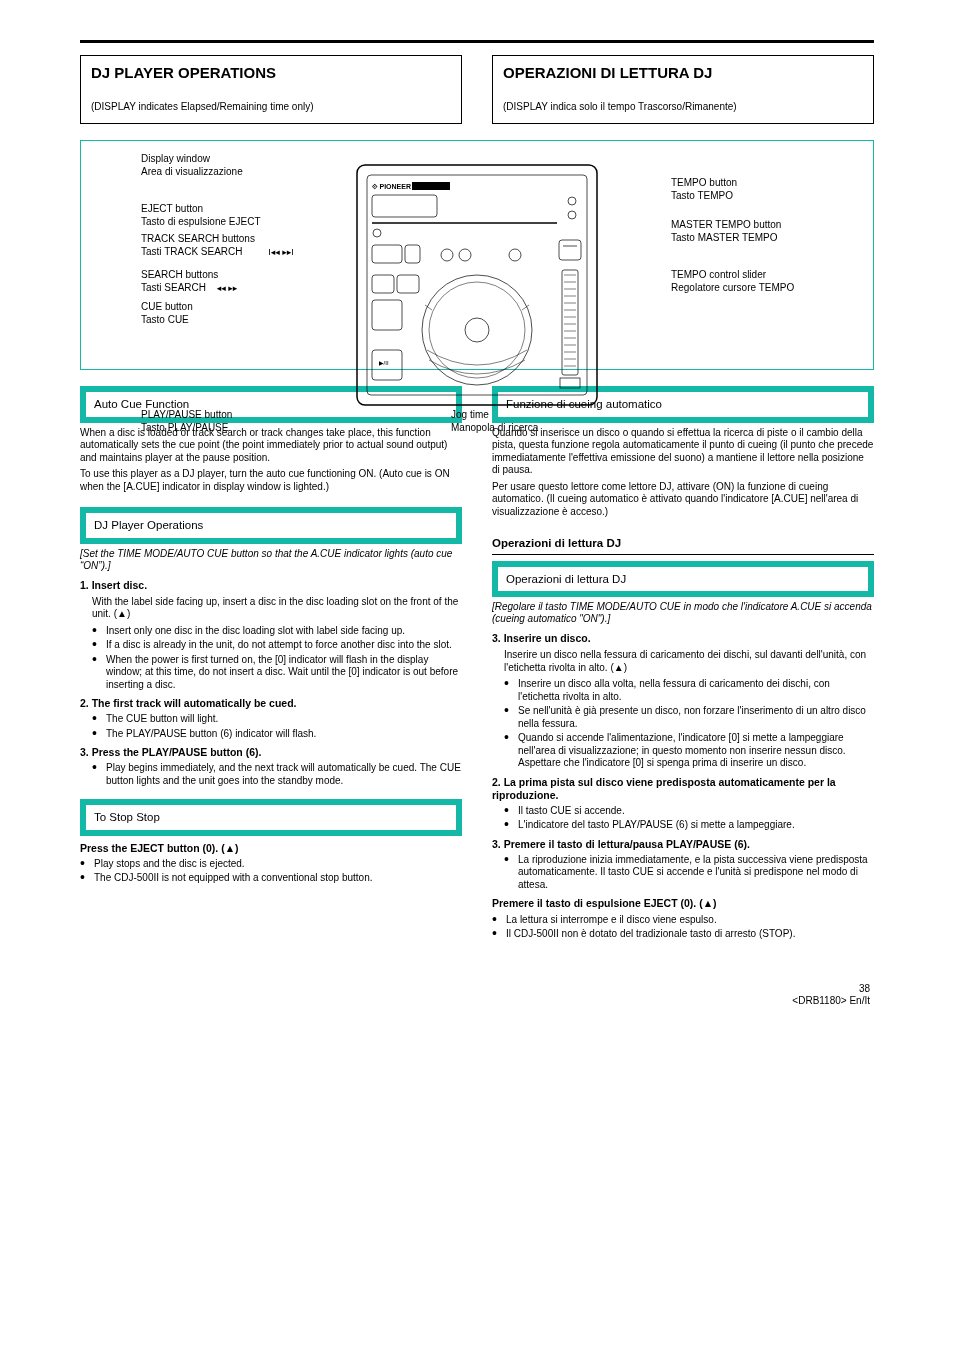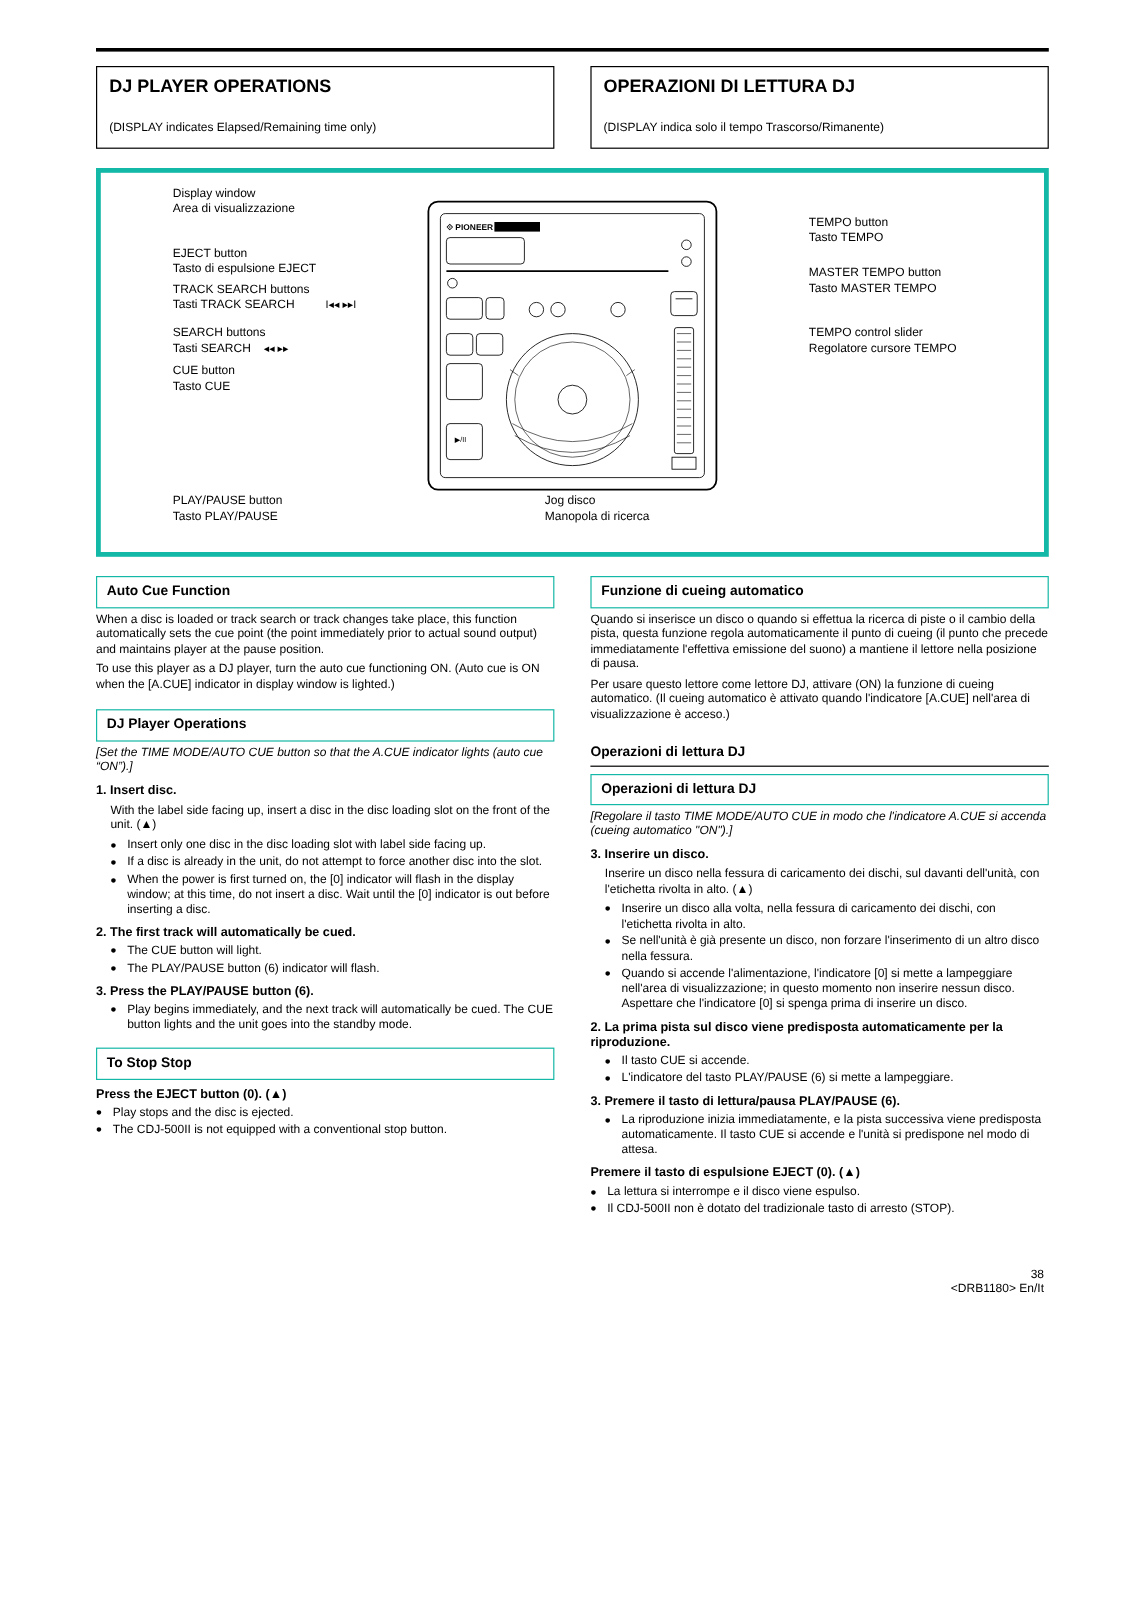--- a/index.html
+++ b/index.html
@@ -32,47 +32,47 @@
   }
   .section-title {
     font-weight: bold;
     font-size: 15px;
   }
   .section-sub {
     font-size: 10px;
     margin-top: 18px;
   }
   .diagram-box {
-    border: 4px solid #14b8a6;
+    border: 1px solid #14b8a6;
     padding: 14px 10px 6px;
     margin-bottom: 16px;
     position: relative;
-    height: 324px;
+    height: 230px;
   }
   .diagram-svg {
     display: block;
     margin: 0 auto;
   }
   .diagram-label {
     position: absolute;
     font-size: 10px;
     white-space: nowrap;
   }
   .columns {
     display: flex;
     gap: 30px;
   }
   .col {
     flex: 1;
     min-width: 0;
   }
   .subhead-box {
-    border: 1px solid #14b8a6;
+    border: 6px solid #14b8a6;
     padding: 5px 8px;
-    font-weight: bold;
+    font-weight: normal;
     font-size: 11.5px;
     margin-bottom: 0;
   }
   .subhead-rule {
     border-bottom: 1px solid #000;
     padding: 4px 0 3px;
     font-weight: bold;
     font-size: 11.5px;
     margin-top: 14px;
     margin-bottom: 6px;
@@ -204,21 +204,21 @@
     </div>
     <div class="diagram-label" style="left:60px; top:160px;">
       <span>CUE button</span><br>
       <span>Tasto CUE</span>
     </div>
     <div class="diagram-label" style="left:60px; top:268px;">
       <span>PLAY/PAUSE button</span><br>
       <span>Tasto PLAY/PAUSE</span>
     </div>
     <div class="diagram-label" style="left:370px; top:268px;">
-      <span>Jog disco</span><br>
+      <span>Jog time</span><br>
       <span>Manopola di ricerca</span>
     </div>
 
     <div class="diagram-label" style="left:590px; top:36px;">
       <span>TEMPO button</span><br>
       <span>Tasto TEMPO</span>
     </div>
     <div class="diagram-label" style="left:590px; top:78px;">
       <span>MASTER TEMPO button</span><br>
       <span>Tasto MASTER TEMPO</span>

